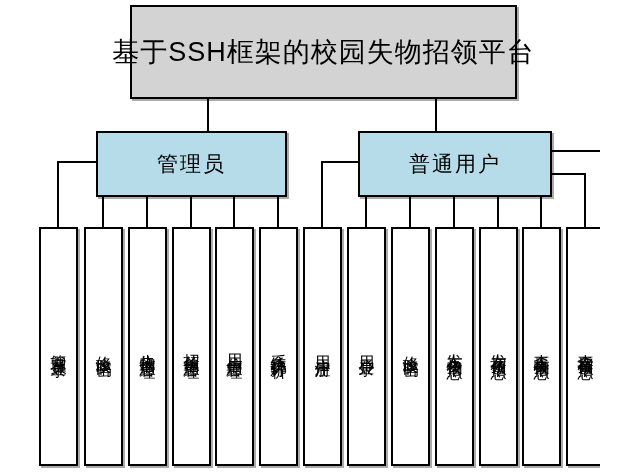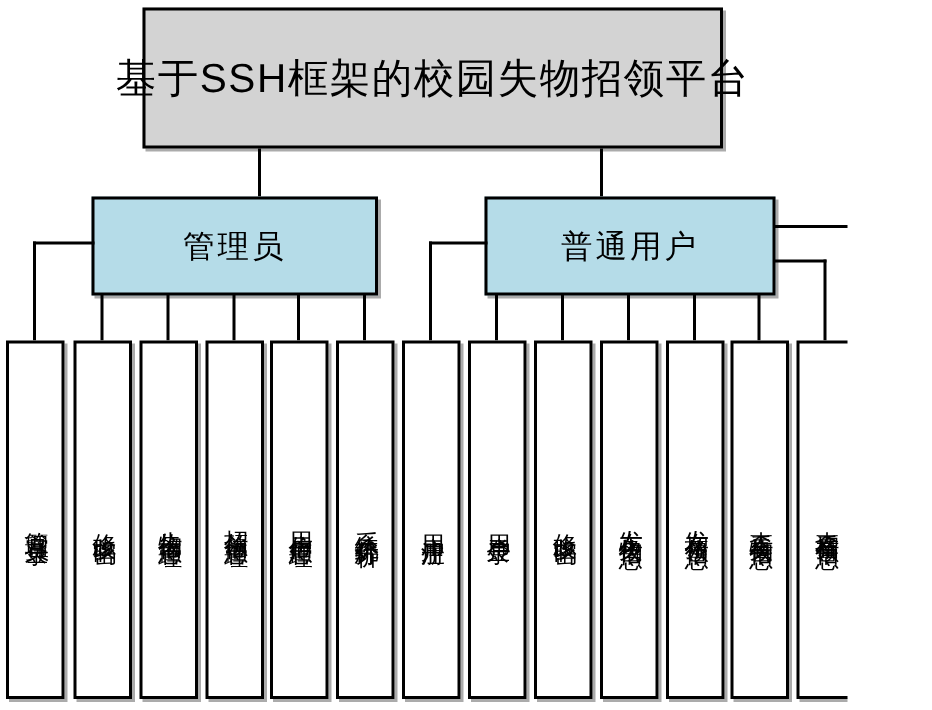--- a/index.html
+++ b/index.html
@@ -3,20 +3,21 @@
 <meta charset="utf-8">
 <style>
   html,body { margin:0; padding:0; background:#fff; }
   #stage {
     position:relative;
     width:565px; height:473px;
     background:#ffffff;
     font-family:"Liberation Sans", sans-serif;
     color:#000;
     overflow:hidden;
+    margin-left:35px;
   }
   .box {
     position:absolute;
     box-sizing:border-box;
     border:2px solid var(--border, #000);
     box-shadow:2px 2px 0 var(--shadow, #ababab);
     display:flex;
     align-items:center;
     justify-content:center;
     text-align:center;

